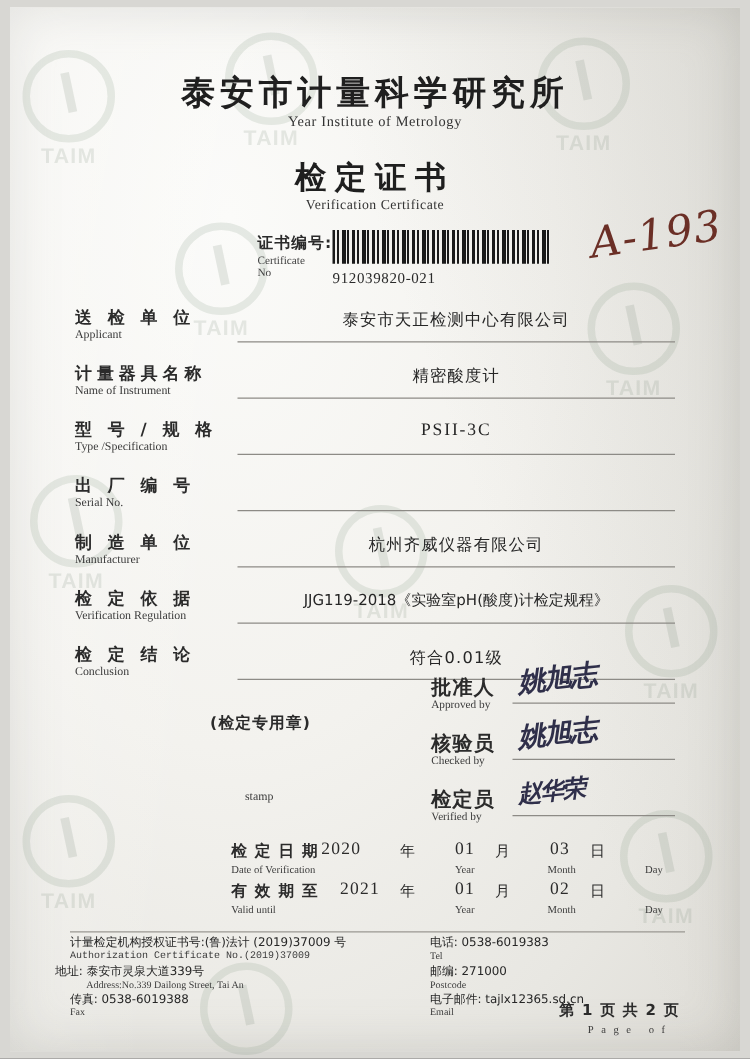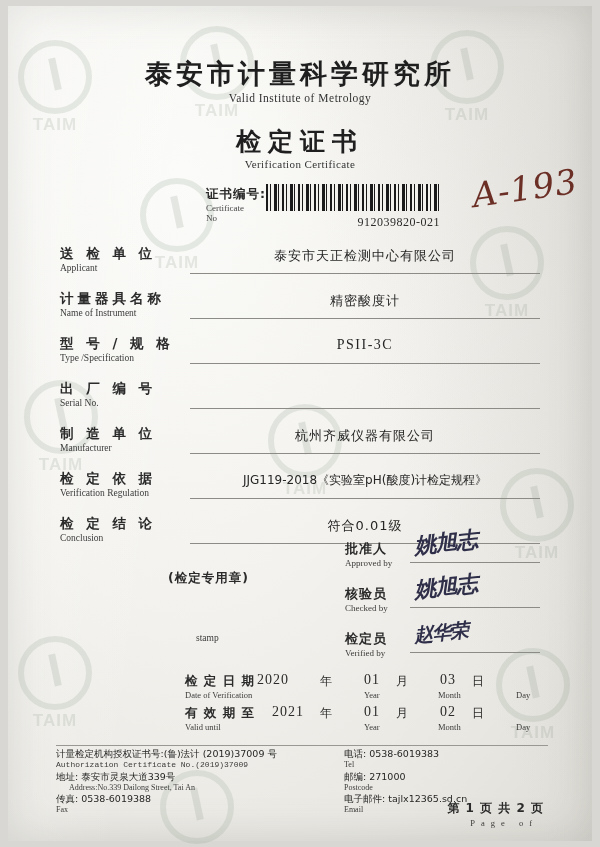--- a/index.html
+++ b/index.html
@@ -133,21 +133,21 @@
       repeating-linear-gradient(90deg,
         #1a1a1a 0px, #1a1a1a 2px, #f2f1ed 2px, #f2f1ed 4px,
         #1a1a1a 4px, #1a1a1a 5px, #f2f1ed 5px, #f2f1ed 8px,
         #1a1a1a 8px, #1a1a1a 11px, #f2f1ed 11px, #f2f1ed 12px,
         #1a1a1a 12px, #1a1a1a 13px, #f2f1ed 13px, #f2f1ed 16px);
   }
   .certno-value {
     position: absolute;
     left: 266px; top: 215px;
     width: 174px;
-    text-align: right;
+    text-align: left;
     font-family: "Liberation Serif", serif;
     font-size: 12px;
     letter-spacing: .5px;
   }
   .handwrite-code {
     position: absolute;
     right: 22px; top: 168px;
     font-family: "DejaVu Serif", serif;
     font-size: 34px;
     font-style: italic;
@@ -197,21 +197,21 @@
     position: absolute;
     left: 190px; right: 60px;
     top: 28px;
     border-bottom: 1px solid #8d8b86;
   }
 
   
   .sig-lbl-cn {
     position: absolute;
     font-family: "DejaVu Sans", sans-serif;
-    font-size: 13px;
+    font-size: 16px;
     font-weight: bold;
     letter-spacing: 1px;
   }
   .sig-lbl-en {
     position: absolute;
     font-family: "Liberation Serif", serif;
     font-size: 9px;
     color: #3b3b3b;
   }
   .sig-line {
@@ -360,21 +360,21 @@
     <span class="txt">TAIM</span>
   </div>
   <div class="wm" style="left:160px; top:770px;">
     <span class="ring"></span>
     <span class="txt">TAIM</span>
   </div>
 
   <div class="content">
 
     <div class="title-cn">泰安市计量科学研究所</div>
-    <div class="title-en">Valid Institute of Metrology</div>
+    <div class="title-en">Year Institute of Metrology</div>
     <div class="subtitle-cn">检定证书</div>
     <div class="subtitle-en">Verification Certificate</div>
 
     <div class="handwrite-code">A-193</div>
 
     <div class="certno-label">证书编号:</div>
     <div class="certno-label-en">
       <span>Certificate</span><br>
       <span>No</span>
     </div>
@@ -468,21 +468,21 @@
     <div class="date-unit-cn" style="left:396px; top:705px;">月</div>
     <div class="date-unit-en" style="left:390px; top:722px;">Month</div>
     <div class="date-num" style="left:440px; top:704px;">02</div>
     <div class="date-unit-cn" style="left:472px; top:705px;">日</div>
     <div class="date-unit-en" style="left:468px; top:722px;">Day</div>
 
     <div class="footer-sep"></div>
 
     <div class="f-cn" style="left:56px; top:748px;">计量检定机构授权证书号:(鲁)法计 (2019)37009 号</div>
     <div class="f-en" style="left:56px; top:760px;font-family:Liberation Mono, monospace;">Authorization Certificate No.(2019)37009</div>
-    <div class="f-cn" style="left:56px; top:771px;">地址:  泰安市灵泉大道339号</div>
+    <div class="f-cn" style="left:44px; top:771px;">地址:  泰安市灵泉大道339号</div>
     <div class="f-en" style="left:69px; top:783px;">Address:No.339 Dailong Street, Tai An</div>
     <div class="f-cn" style="left:56px; top:793px;">传真:  0538-6019388</div>
     <div class="f-en" style="left:56px; top:805px;">Fax</div>
 
     <div class="f-cn" style="left:344px; top:748px;">电话:  0538-6019383</div>
     <div class="f-en" style="left:344px; top:760px;">Tel</div>
     <div class="f-cn" style="left:344px; top:771px;">邮编:  271000</div>
     <div class="f-en" style="left:344px; top:783px;">Postcode</div>
     <div class="f-cn" style="left:344px; top:793px;">电子邮件:  tajlx12365.sd.cn</div>
     <div class="f-en" style="left:344px; top:805px;">Email</div>

